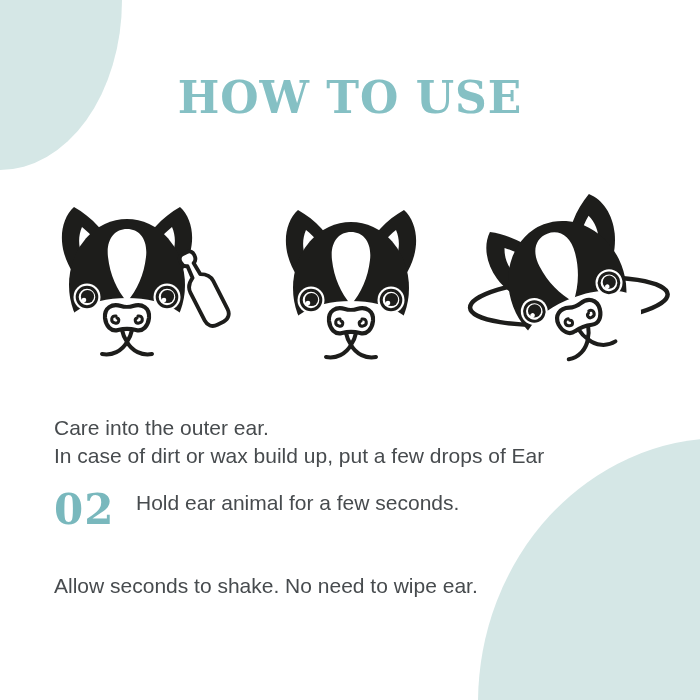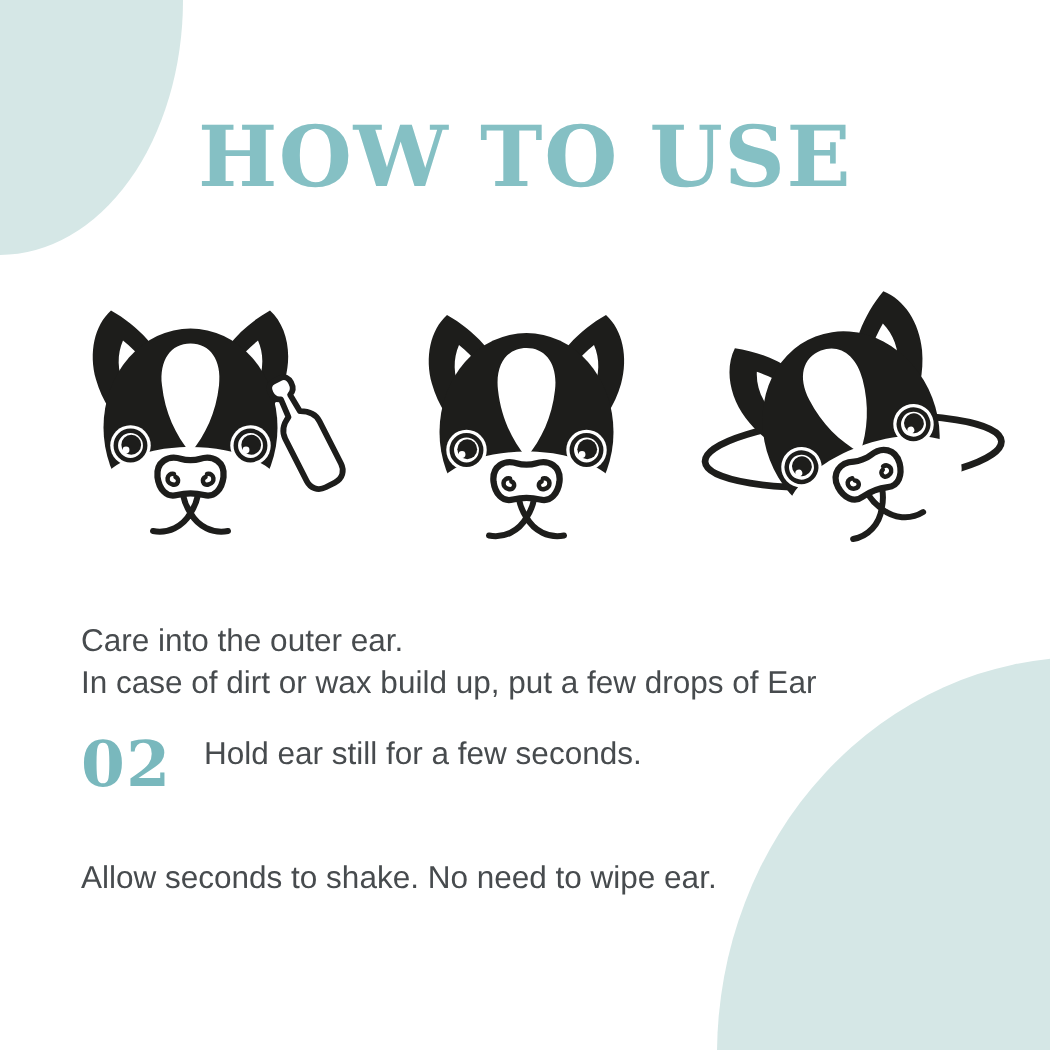--- a/index.html
+++ b/index.html
@@ -7,21 +7,21 @@
        font-family:"Liberation Sans", sans-serif;}
   .canvas{position:absolute;inset:0;width:700px;height:700px;background:#ffffff;}
 
   
   .decor{position:absolute;background:#d5e7e6;border-radius:50%;z-index:0;}
   .decor.tl{left:-122px;top:-170px;width:244px;height:340px;}
   .decor.br{left:478px;top:438px;width:490px;height:530px;}
 
   
   .title{position:absolute;left:0;top:72px;width:700px;margin:0;text-align:center;
-         font-family:"DejaVu Serif", serif;font-weight:bold;font-size:56px;
+         font-family:"DejaVu Serif", serif;font-weight:bold;font-size:44px;
          letter-spacing:1px;color:#85c0c4;z-index:2;}
 
   
   .dog{position:absolute;z-index:2;}
   .dog svg{display:block;}
   .dog1{left:59px;top:205px;}
   .dog2{left:283px;top:208px;}
   .dog3{left:499px;top:206px;transform:rotate(-21deg);transform-origin:50% 50%;}
   .bottle{position:absolute;left:183px;top:246px;z-index:3;
           transform:rotate(-27deg);transform-origin:50% 50%;}
@@ -110,21 +110,21 @@
   <div class="step step1">
     <div class="txt">
       <div>Care into the outer ear.</div>
       <div>In case of dirt or wax build up, put a few drops of Ear</div>
     </div>
   </div>
 
   <div class="step step2">
     <div class="num">02</div>
     <div class="txt">
-      <div>Hold ear still for a few seconds.</div>
+      <div>Hold ear animal for a few seconds.</div>
     </div>
   </div>
 
   <div class="step step3">
     <div class="txt">
       <div>Allow seconds to shake. No need to wipe ear.</div>
     </div>
   </div>
 
 </div>

